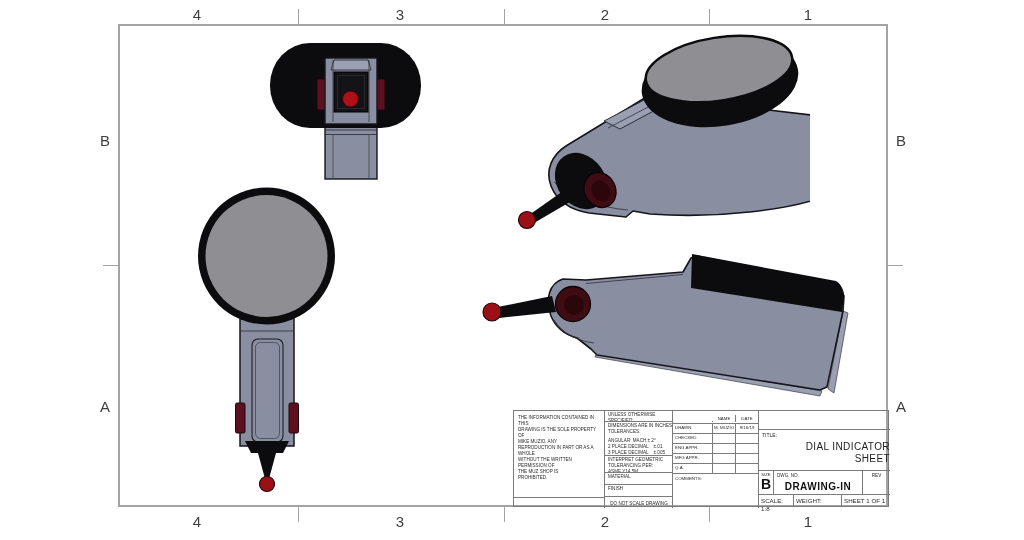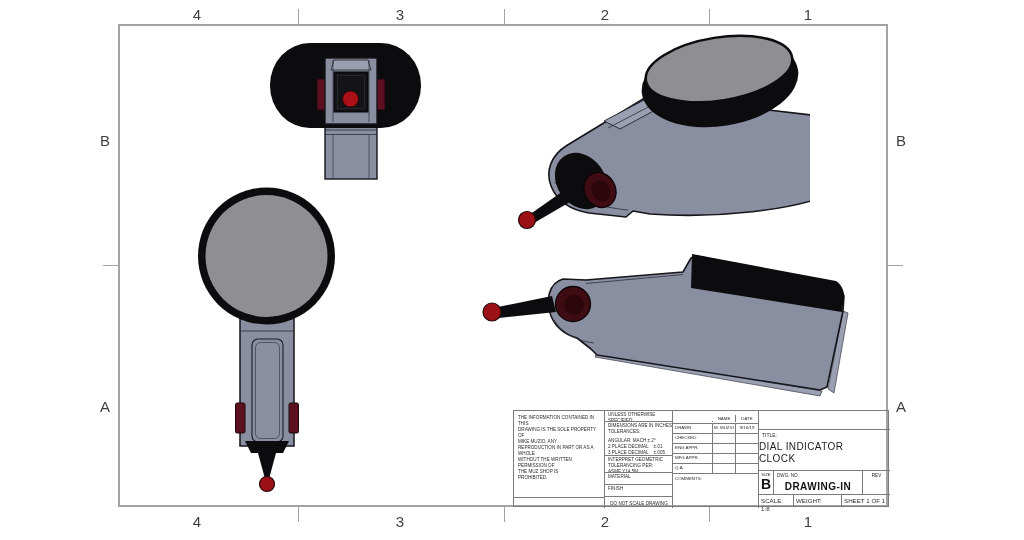--- a/index.html
+++ b/index.html
@@ -36,21 +36,21 @@
   .ap-row.ap-header{height:13px;align-items:flex-end;padding-bottom:1px;}
   .ap-label{width:40px;border-right:1px solid var(--tbl);padding:1px 0 0 2px;box-sizing:border-box;}
   .ap-name{width:23px;border-right:1px solid var(--tbl);text-align:center;padding-top:1px;box-sizing:border-box;}
   .ap-date{flex:1;text-align:center;padding-top:1px;}
   .ap-header .ap-label{border-right:1px solid var(--tbl);}
   .ap-comments{padding:2px 0 0 2px;}
   .tb-titlecol{left:245px;top:0;width:131px;height:97px;}
   .tt-blank{height:19px;border-bottom:1px solid var(--tbl);box-sizing:border-box;}
   .tt-box{height:41px;border-bottom:1px solid var(--tbl);box-sizing:border-box;position:relative;}
   .tt-label{position:absolute;left:3px;top:2px;font-size:5px;}
-  .tt-text{position:absolute;left:0;top:11px;width:100%;text-align:left;
+  .tt-text{position:absolute;left:0;top:11px;width:100%;text-align:right;
            font-size:10px;letter-spacing:.4px;color:#1d1d1d;line-height:1.15;}
   .tt-sizerow{height:24px;border-bottom:1px solid var(--tbl);box-sizing:border-box;display:flex;}
   .size-cell{width:15px;border-right:1px solid var(--tbl);box-sizing:border-box;text-align:center;}
   .size-cell .lab{font-size:4.2px;display:block;margin-top:1px;}
   .size-cell .val{font-size:14px;font-weight:bold;line-height:1;display:block;color:#111;}
   .dwg-cell{flex:1;border-right:1px solid var(--tbl);box-sizing:border-box;position:relative;}
   .dwg-cell .lab{position:absolute;left:3px;top:2px;font-size:4.6px;}
   .dwg-cell .val{position:absolute;left:0;top:9px;width:100%;text-align:center;
                  font-size:10px;font-weight:bold;letter-spacing:.5px;color:#111;}
   .rev-cell{width:27px;text-align:center;}
@@ -213,21 +213,21 @@
       </div>
       <div class="ap-comments">COMMENTS:</div>
     </div>
 
     <div class="abs tb-titlecol">
       <div class="tt-blank"></div>
       <div class="tt-box">
         <span class="tt-label">TITLE:</span>
         <div class="tt-text">
           <div>DIAL INDICATOR</div>
-          <div>CLOCK</div>
+          <div>SHEET</div>
         </div>
       </div>
       <div class="tt-sizerow">
         <div class="size-cell">
           <span class="lab">SIZE</span>
           <span class="val">B</span>
         </div>
         <div class="dwg-cell">
           <span class="lab">DWG.  NO.</span>
           <span class="val">DRAWING-IN</span>

